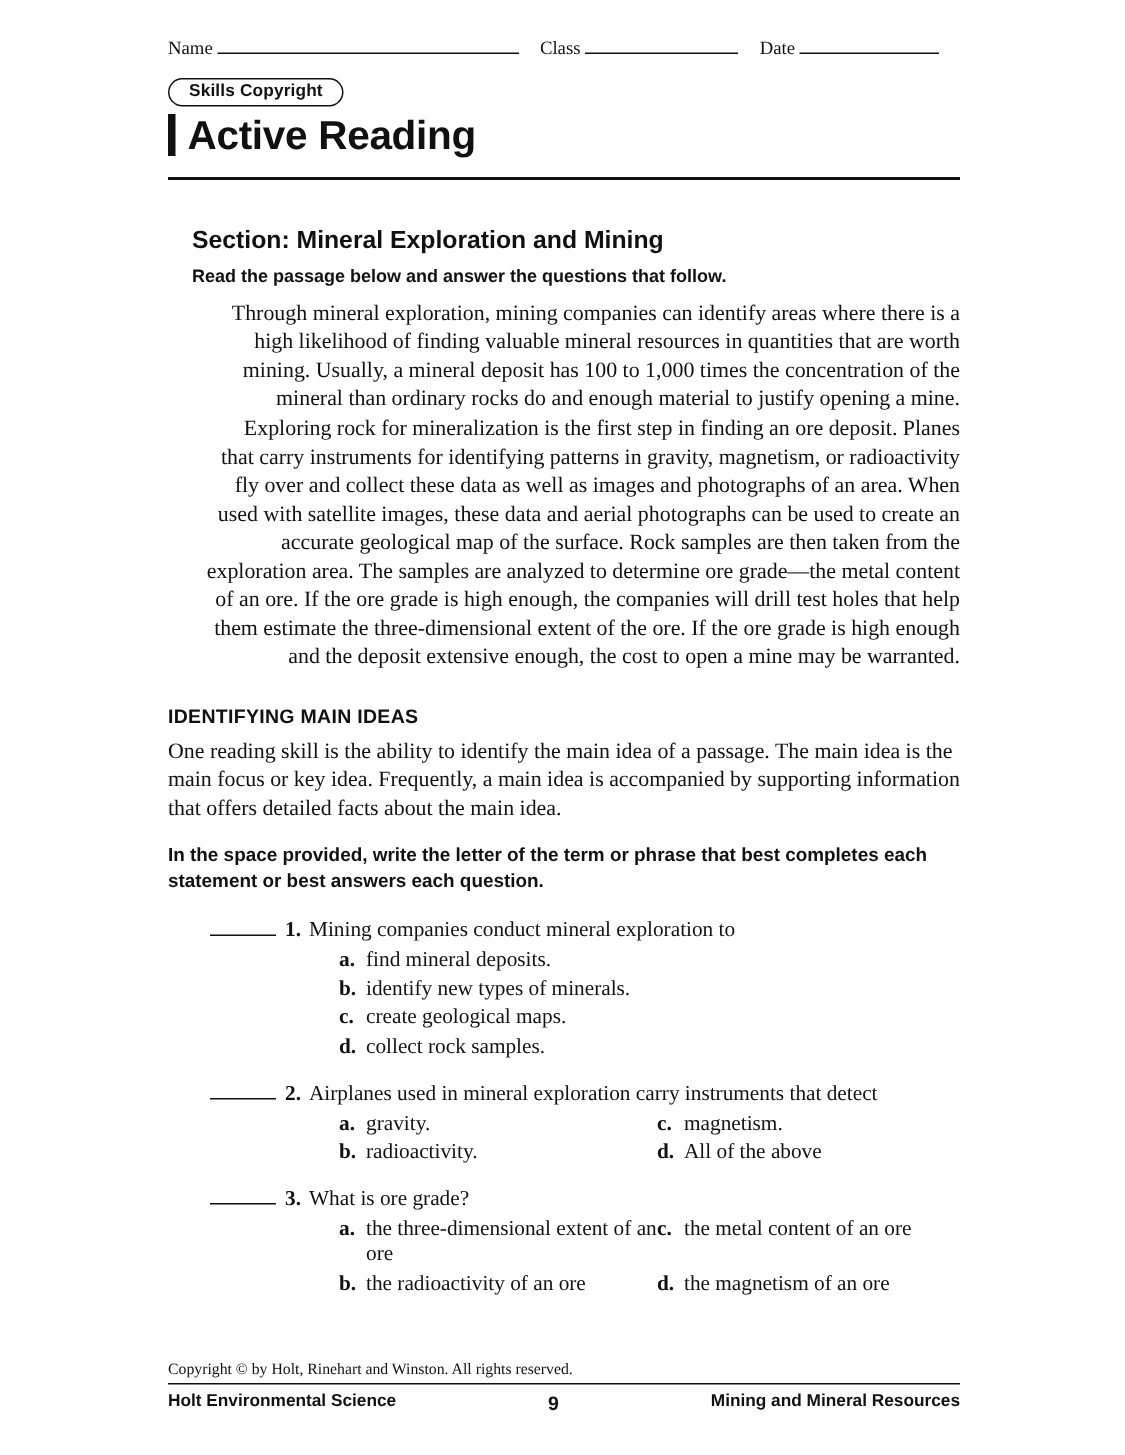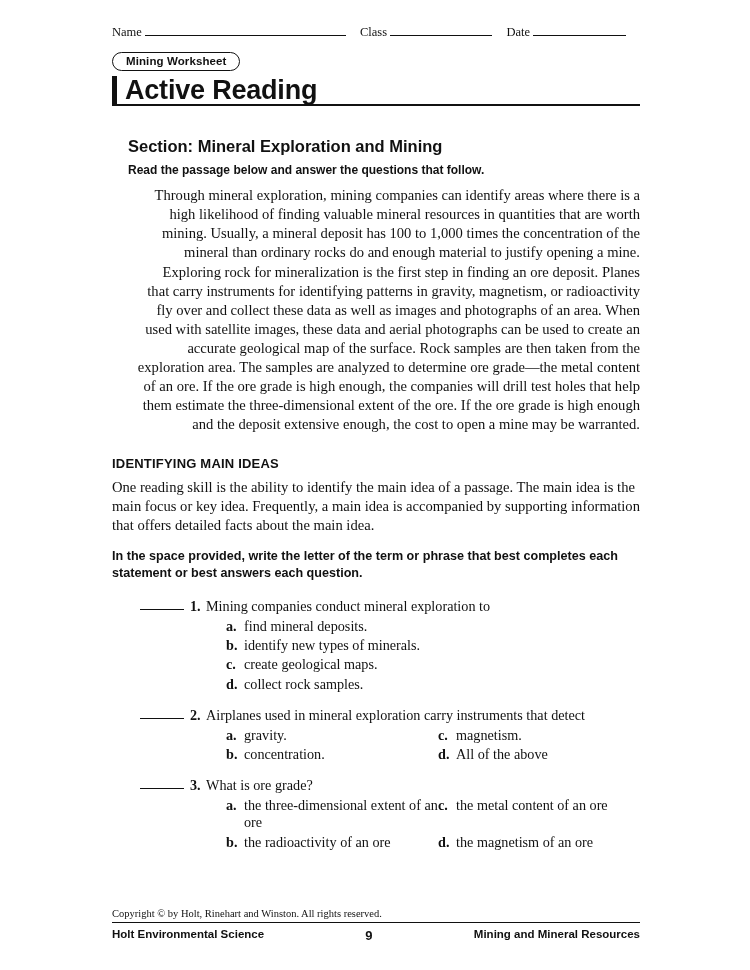--- a/index.html
+++ b/index.html
@@ -60,21 +60,21 @@
     font-family: "Liberation Sans", sans-serif;
     font-size: 11.5px;
     font-weight: 700;
     letter-spacing: 0.1px;
     color: #111;
     background: #fff;
   }
   .title-row {
     margin-top: 5px;
     border-bottom: 2.5px solid #111;
-    padding-bottom: 0;
+    padding-bottom: 14px;
     position: relative;
   }
   .title-row .bar {
     display: inline-block;
     width: 5px;
     height: 28px;
     background: #111;
     vertical-align: -5px;
     margin-right: 8px;
   }
@@ -233,21 +233,21 @@
     <div class="idline">
       <span class="lbl">Name</span>
       <span class="rule rule-name"></span>
       <span class="lbl">Class</span>
       <span class="rule rule-class"></span>
       <span class="lbl">Date</span>
       <span class="rule rule-date"></span>
     </div>
 
     <div class="wshead">
-      <span class="pill">Mining Worksheet</span>
+      <span class="pill">Skills Copyright</span>
       <div class="title-row">
         <span class="bar"></span><span class="doc-title">Active Reading</span>
       </div>
     </div>
 
     <div class="section-title">Section: Mineral Exploration and Mining</div>
     <div class="instruction-bold">Read the passage below and answer the questions that follow.</div>
 
     <div class="passage">
       <p>Through mineral exploration, mining companies can identify areas where there is a high likelihood of finding valuable mineral resources in quantities that are worth mining. Usually, a mineral deposit has 100 to 1,000 times the concentration of the mineral than ordinary rocks do and enough material to justify opening a mine.</p>
@@ -295,21 +295,21 @@
               <span>gravity.</span>
             </div>
             <div class="choice col-2">
               <span class="ltr">c.</span>
               <span>magnetism.</span>
             </div>
           </div>
           <div class="choice-row">
             <div class="choice col-1">
               <span class="ltr">b.</span>
-              <span>concentration.</span>
+              <span>radioactivity.</span>
             </div>
             <div class="choice col-2">
               <span class="ltr">d.</span>
               <span>All of the above</span>
             </div>
           </div>
         </div>
       </div>
 
       <div class="q">

